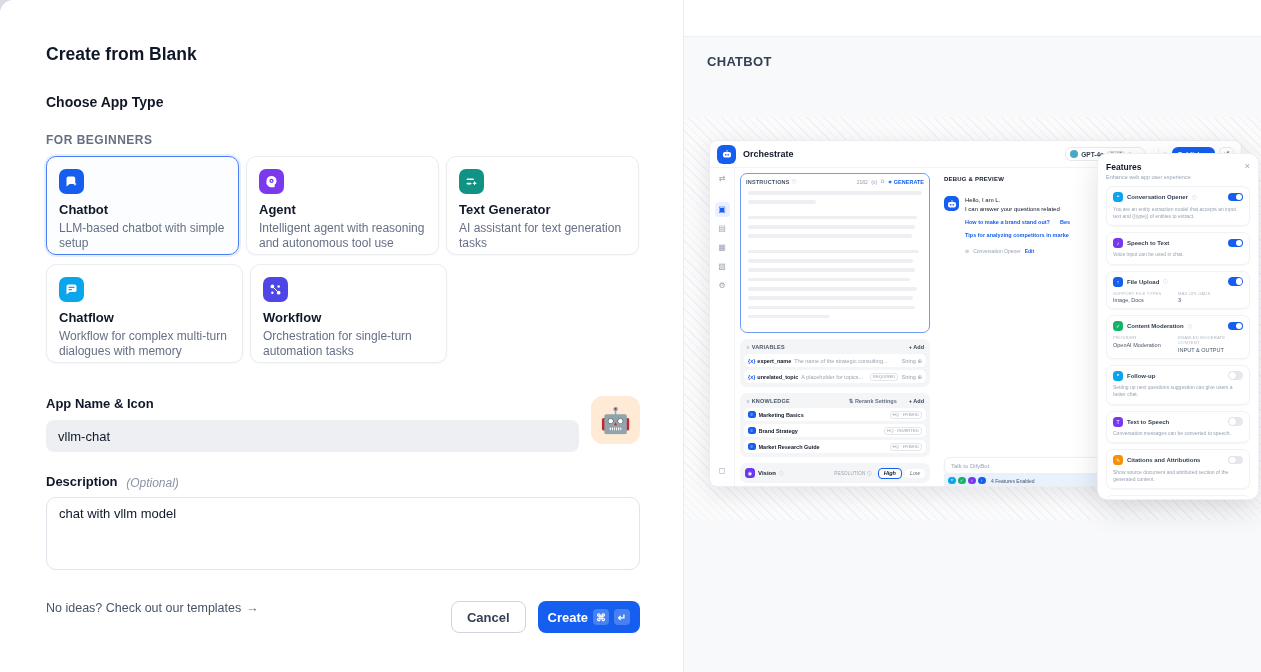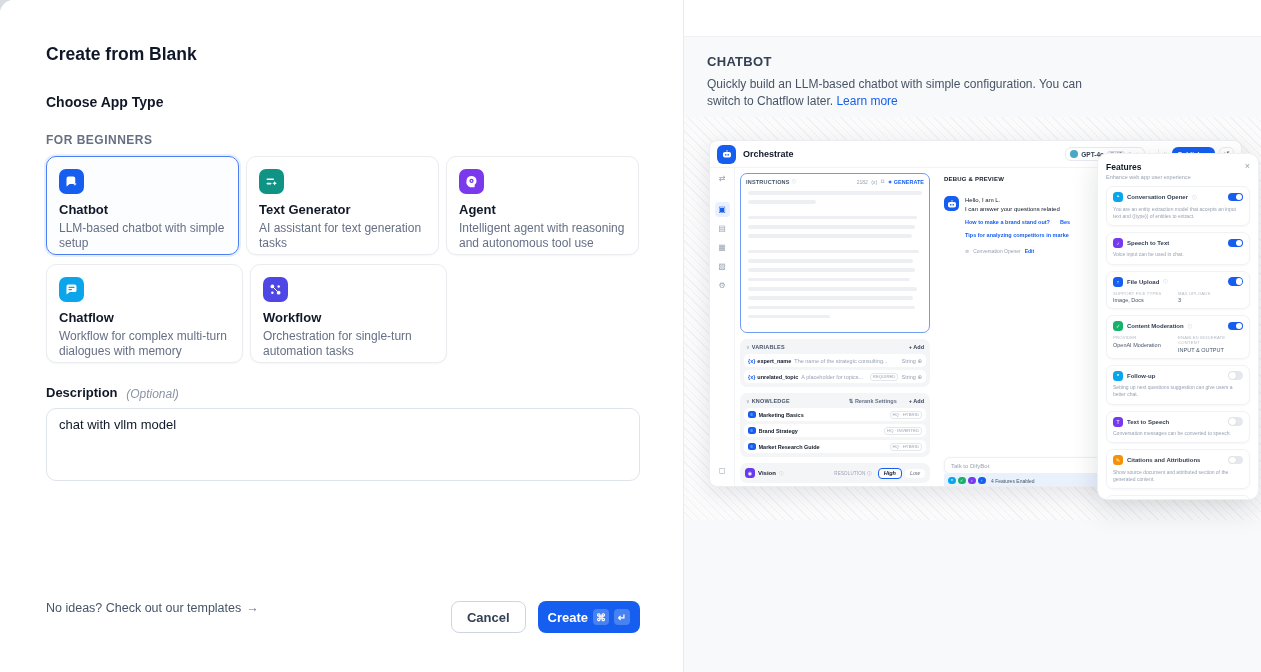--- a/index.html
+++ b/index.html
@@ -150,40 +150,40 @@
           <div class="cic" style="background: rgb(21, 94, 239);">
             <svg viewBox="0 0 24 24">
                 <path fill="#fff" d="M4 7a3 3 0 0 1 3-3h8a3 3 0 0 1 3 3v6a3 3 0 0 1-3 3H9l-5 4V7z"></path>
                 <path fill="#fff" d="M17.5 13l.9 2.1L20.5 16l-2.1.9-.9 2.1-.9-2.1L14.5 16l2.1-.9z"></path>
               </svg>
           </div>
           <div class="ctitle">Chatbot</div>
           <div class="cdesc">LLM-based chatbot with simple setup</div>
         </div>
         <div class="card">
+          <div class="cic" style="background: rgb(123, 57, 237);">
+            <svg viewBox="0 0 24 24">
+                <path fill="#fff" d="M12 3a8 8 0 0 1 8 8c0 2.5-1.2 4.7-3 6.2V21h-7A7.9 7.9 0 0 1 4 11a8 8 0 0 1 8-8z"></path>
+                <circle cx="12" cy="11" r="3.4" fill="#7b39ed"></circle>
+                <circle cx="12" cy="11" r="1.3" fill="#fff"></circle>
+              </svg>
+          </div>
+          <div class="ctitle">Agent</div>
+          <div class="cdesc">Intelligent agent with reasoning and autonomous tool use</div>
+        </div>
+        <div class="card">
           <div class="cic" style="background: rgb(14, 147, 132);">
             <svg viewBox="0 0 24 24">
                 <rect x="4" y="7" width="12" height="2.6" rx="1.3" fill="#fff"></rect>
                 <rect x="4" y="14" width="8" height="2.6" rx="1.3" fill="#fff"></rect>
                 <path fill="#fff" d="M17 11l1.1 2.6 2.6 1.1-2.6 1.1L17 18.4l-1.1-2.6-2.6-1.1 2.6-1.1z"></path>
               </svg>
           </div>
           <div class="ctitle">Text Generator</div>
           <div class="cdesc">AI assistant for text generation tasks</div>
-        </div>
-        <div class="card">
-          <div class="cic" style="background: rgb(123, 57, 237);">
-            <svg viewBox="0 0 24 24">
-                <path fill="#fff" d="M12 3a8 8 0 0 1 8 8c0 2.5-1.2 4.7-3 6.2V21h-7A7.9 7.9 0 0 1 4 11a8 8 0 0 1 8-8z"></path>
-                <circle cx="12" cy="11" r="3.4" fill="#7b39ed"></circle>
-                <circle cx="12" cy="11" r="1.3" fill="#fff"></circle>
-              </svg>
-          </div>
-          <div class="ctitle">Agent</div>
-          <div class="cdesc">Intelligent agent with reasoning and autonomous tool use</div>
         </div>
       </div>
 
       <div class="cards">
         <div class="card adv">
           <div class="cic" style="background: rgb(11, 165, 236);">
             <svg viewBox="0 0 24 24">
                 <path fill="#fff" d="M4 7a3 3 0 0 1 3-3h10a3 3 0 0 1 3 3v6a3 3 0 0 1-3 3H9l-5 4V7z"></path>
                 <rect x="7" y="7.5" width="10" height="2" rx="1" fill="#0ba5ec"></rect>
                 <rect x="7" y="11" width="6" height="2" rx="1" fill="#0ba5ec"></rect>
@@ -200,20 +200,27 @@
                 <circle cx="7" cy="17" r="2" fill="#fff"></circle>
                 <circle cx="17" cy="17" r="3" fill="#fff"></circle>
                 <path stroke="#fff" stroke-width="1.6" d="M9 9l6 6"></path>
               </svg>
           </div>
           <div class="ctitle">Workflow</div>
           <div class="cdesc">Orchestration for single-turn automation tasks</div>
         </div>
       </div>
 
+      <div class="name-wrap">
+        <div class="flabel">App Name &amp; Icon</div>
+        <input class="name-input" type="text" value="vllm-chat" style="">
+        <button class="emoji-btn" style="background: rgb(255, 234, 213);">
+            <span>🤖</span>
+          </button>
+      </div>
 
       <div class="desc-wrap">
         <div class="flabel"><span>Description</span> <span class="opt">(Optional)</span></div>
         <textarea class="desc-area" style="">chat with vllm model</textarea>
       </div>
     </div>
 
     <div class="footer">
       <span class="tpl-link"><span>No ideas? Check out our templates</span><span class="tpl-arrow">→</span></span>
       <span class="fspacer"></span>
@@ -223,21 +230,20 @@
         <span class="kbd">⌘</span>
         <span class="kbd">↵</span>
       </button>
     </div>
   </div>
 
   <div class="rp">
     <div class="rp-top"></div>
     <div class="rp-head">
       <div class="rp-title">CHATBOT</div>
-      <div class="rp-desc"><span>Quickly build an LLM-based chatbot with simple configuration. You can switch to Chatflow later.</span> <span class="learn">Learn more</span></div>
     </div>
 
     <div class="band">
 
       <div class="pw">
         <div class="pw-header">
           <div class="pw-app-icon">
             <svg viewBox="0 0 24 24">
                 <rect x="4" y="8" width="16" height="11" rx="3.5" fill="#fff"></rect>
                 <circle cx="9.5" cy="13.5" r="1.7" fill="#155eef"></circle>

